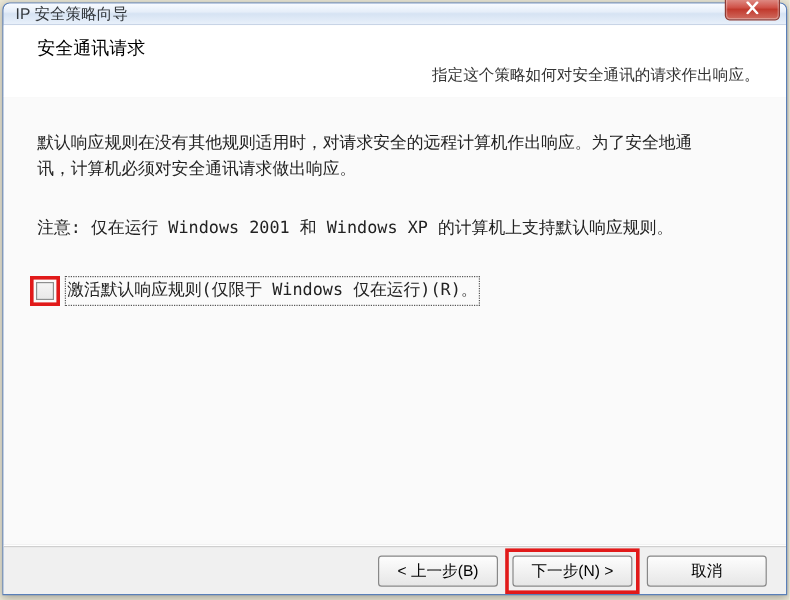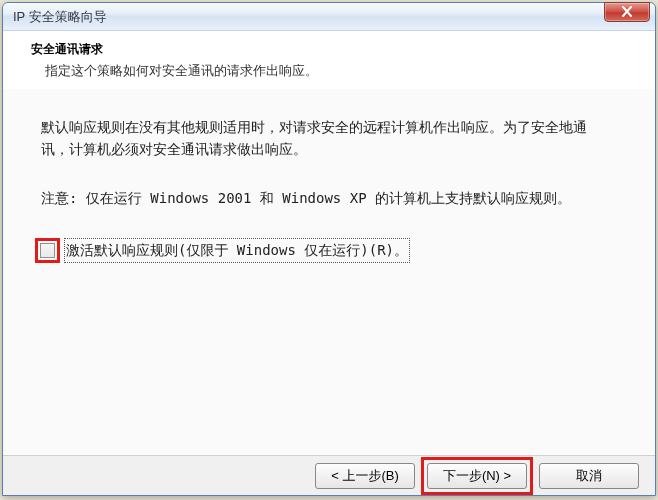--- a/index.html
+++ b/index.html
@@ -17,21 +17,21 @@
     margin: 2px;
     border: 1px solid #5a7fb8;
     border-radius: 6px 6px 0 0;
     background: #fff;
     box-shadow: 0 2px 8px rgba(0,0,0,0.3);
     position: relative;
     display: flex;
     flex-direction: column;
   }
   .titlebar {
-    height: 28px;
+    height: 18px;
     background: linear-gradient(to bottom, #f8fbff 0%, #e6eef9 40%, #d6e3f3 50%, #e8f0fa 100%);
     border-bottom: 1px solid #c8d4e6;
     border-radius: 6px 6px 0 0;
     display: flex;
     align-items: center;
     padding: 0 0 0 10px;
     position: relative;
   }
   .title-text {
     color: #33383d;
@@ -50,39 +50,40 @@
     color: #fff;
     box-shadow: inset 0 0 0 1px rgba(255,255,255,0.3);
     cursor: default;
   }
   .close-btn svg { display:block; }
   .banner {
     padding: 10px 22px 8px 28px;
     background: #fff;
   }
   .banner-title {
-    font-size: 12px;
-    font-weight: bold;
+    font-size: 15px;
+    font-weight: normal;
     color: #000;
     margin-bottom: 4px;
   }
   .banner-sub {
     font-size: 13px;
     color: #333;
     margin-left: 14px;
+    text-align: right;
   }
   .sep {
     height: 1px;
     background: #c0c0c0;
     border-bottom: 1px solid #fff;
   }
   .content {
     flex: 1;
     background: #fafafa;
-    padding: 28px 60px 10px 38px;
+    padding: 28px 60px 10px 28px;
     font-family: "SimSun", monospace;
     font-size: 14px;
     line-height: 1.55;
     color: #222;
   }
   .para { margin-bottom: 28px; }
   .checkbox-row {
     display: flex;
     align-items: center;
     gap: 6px;

